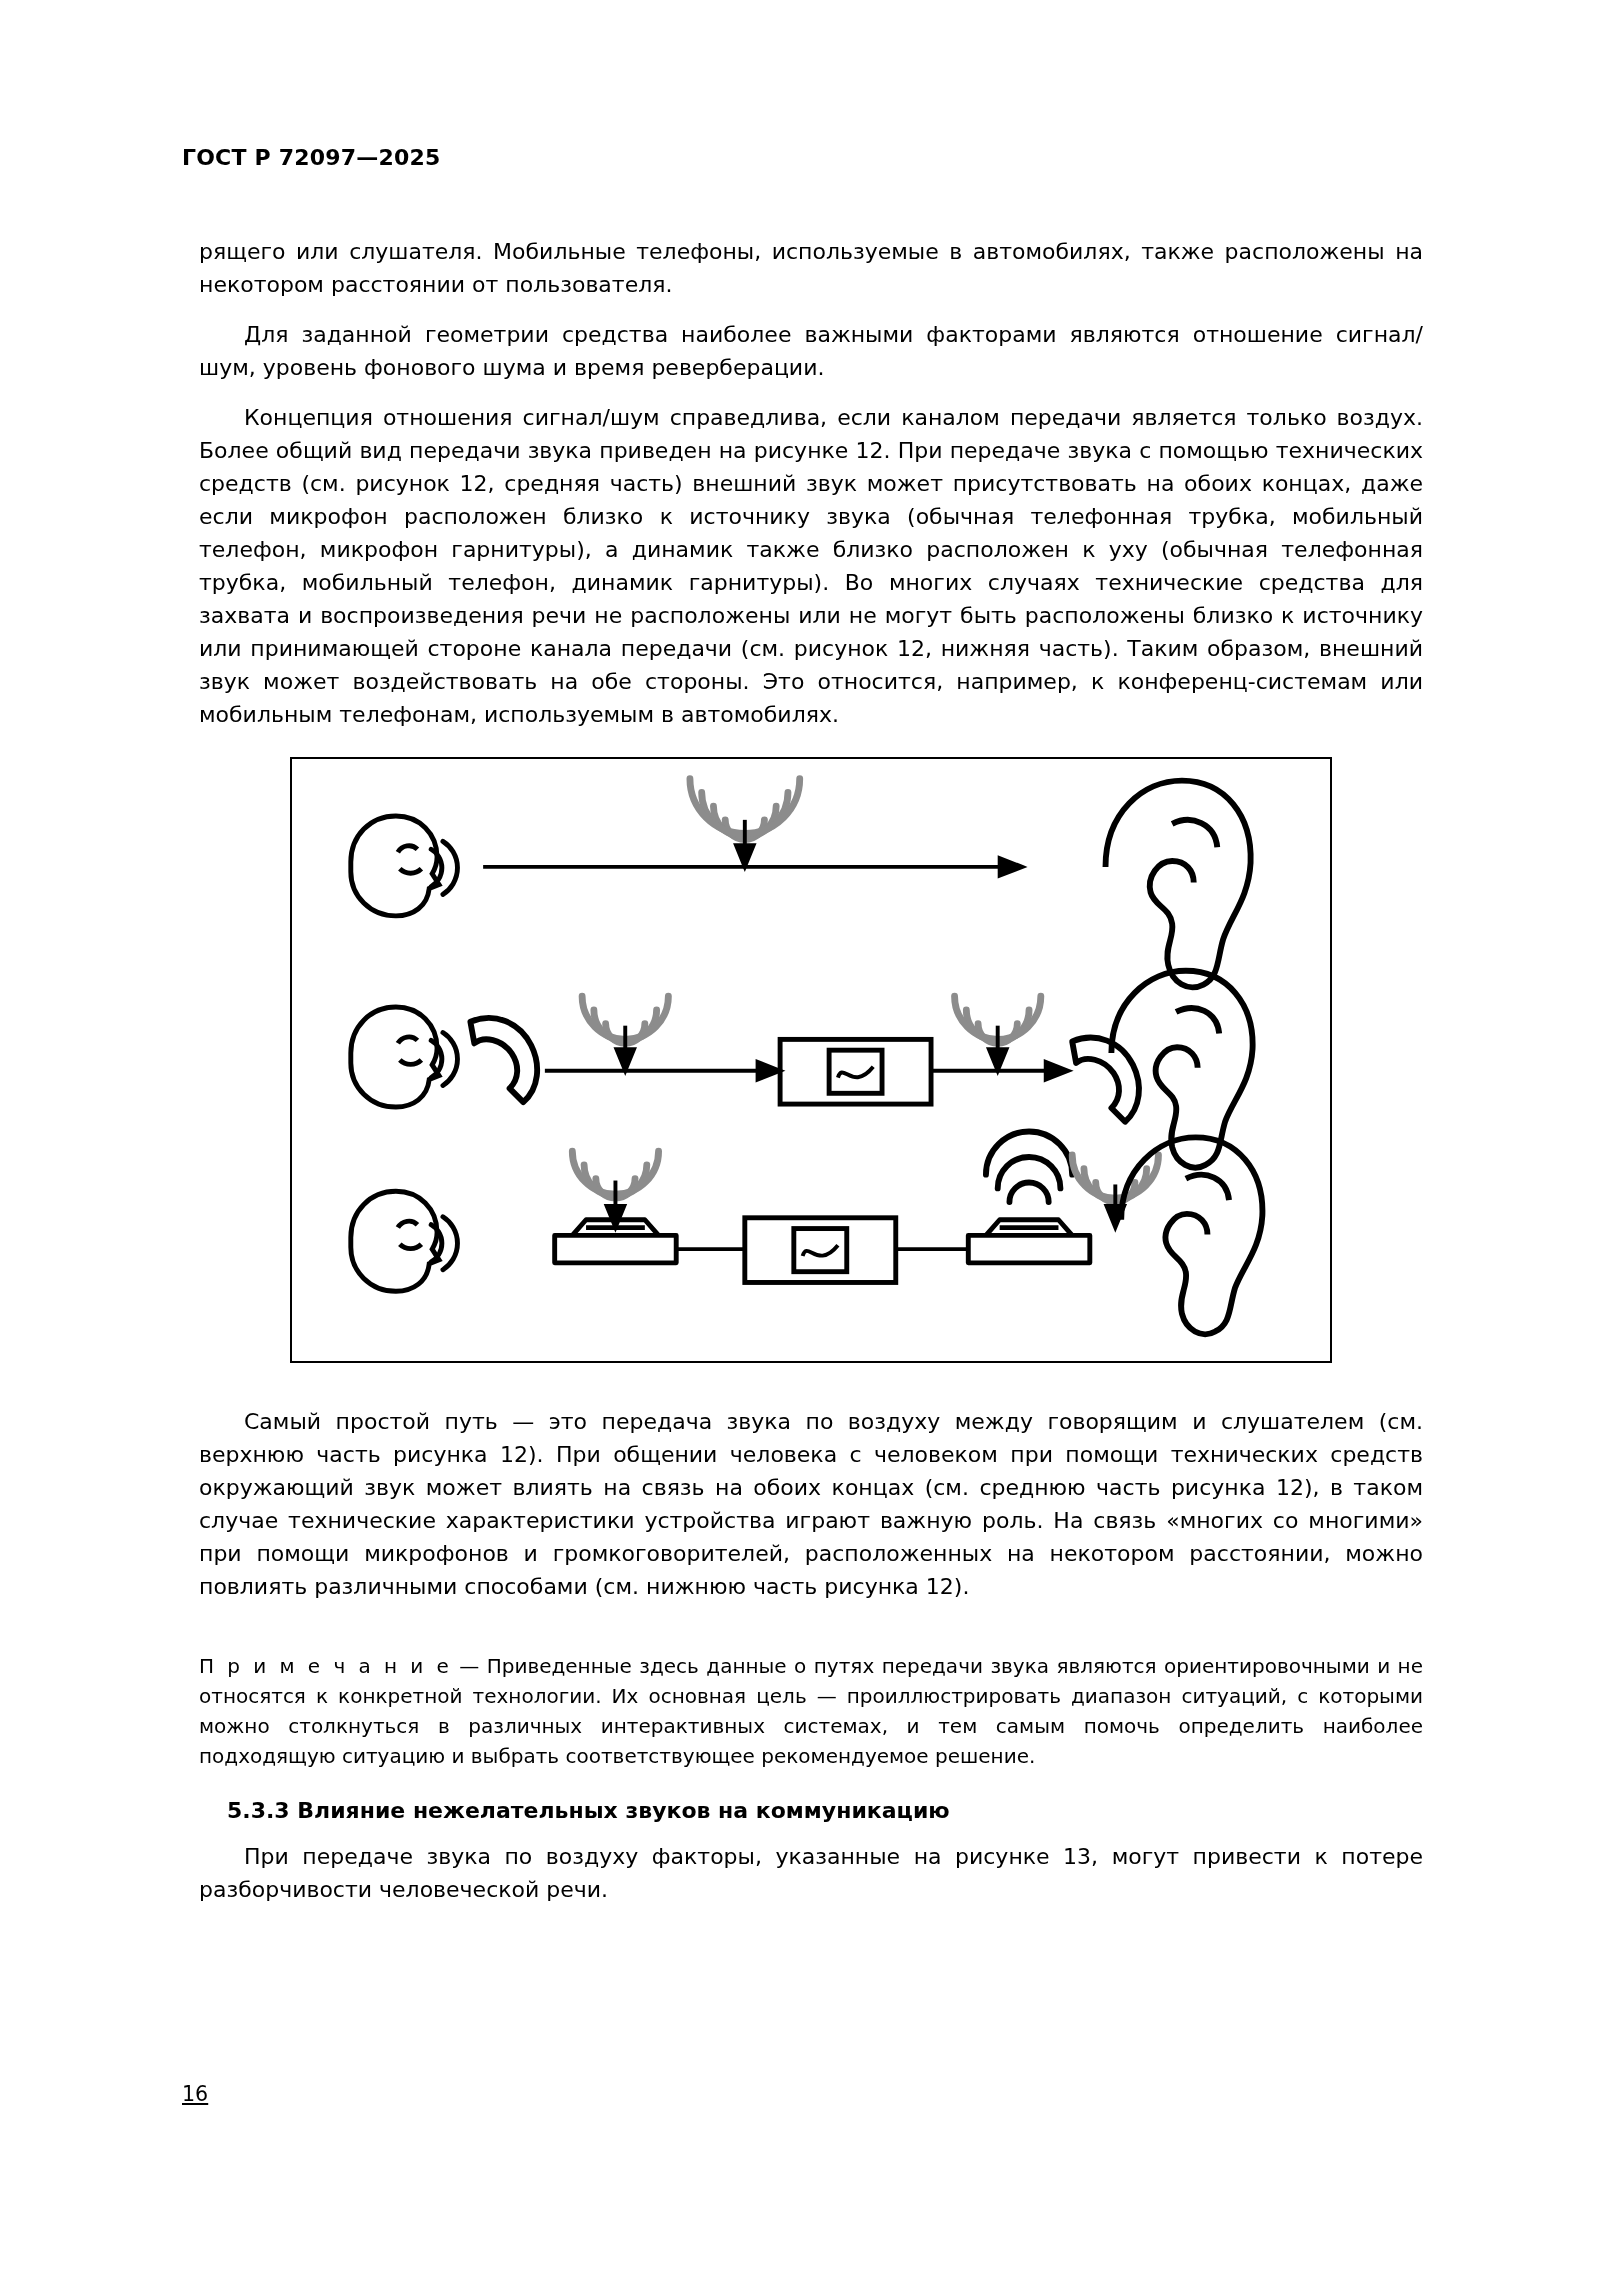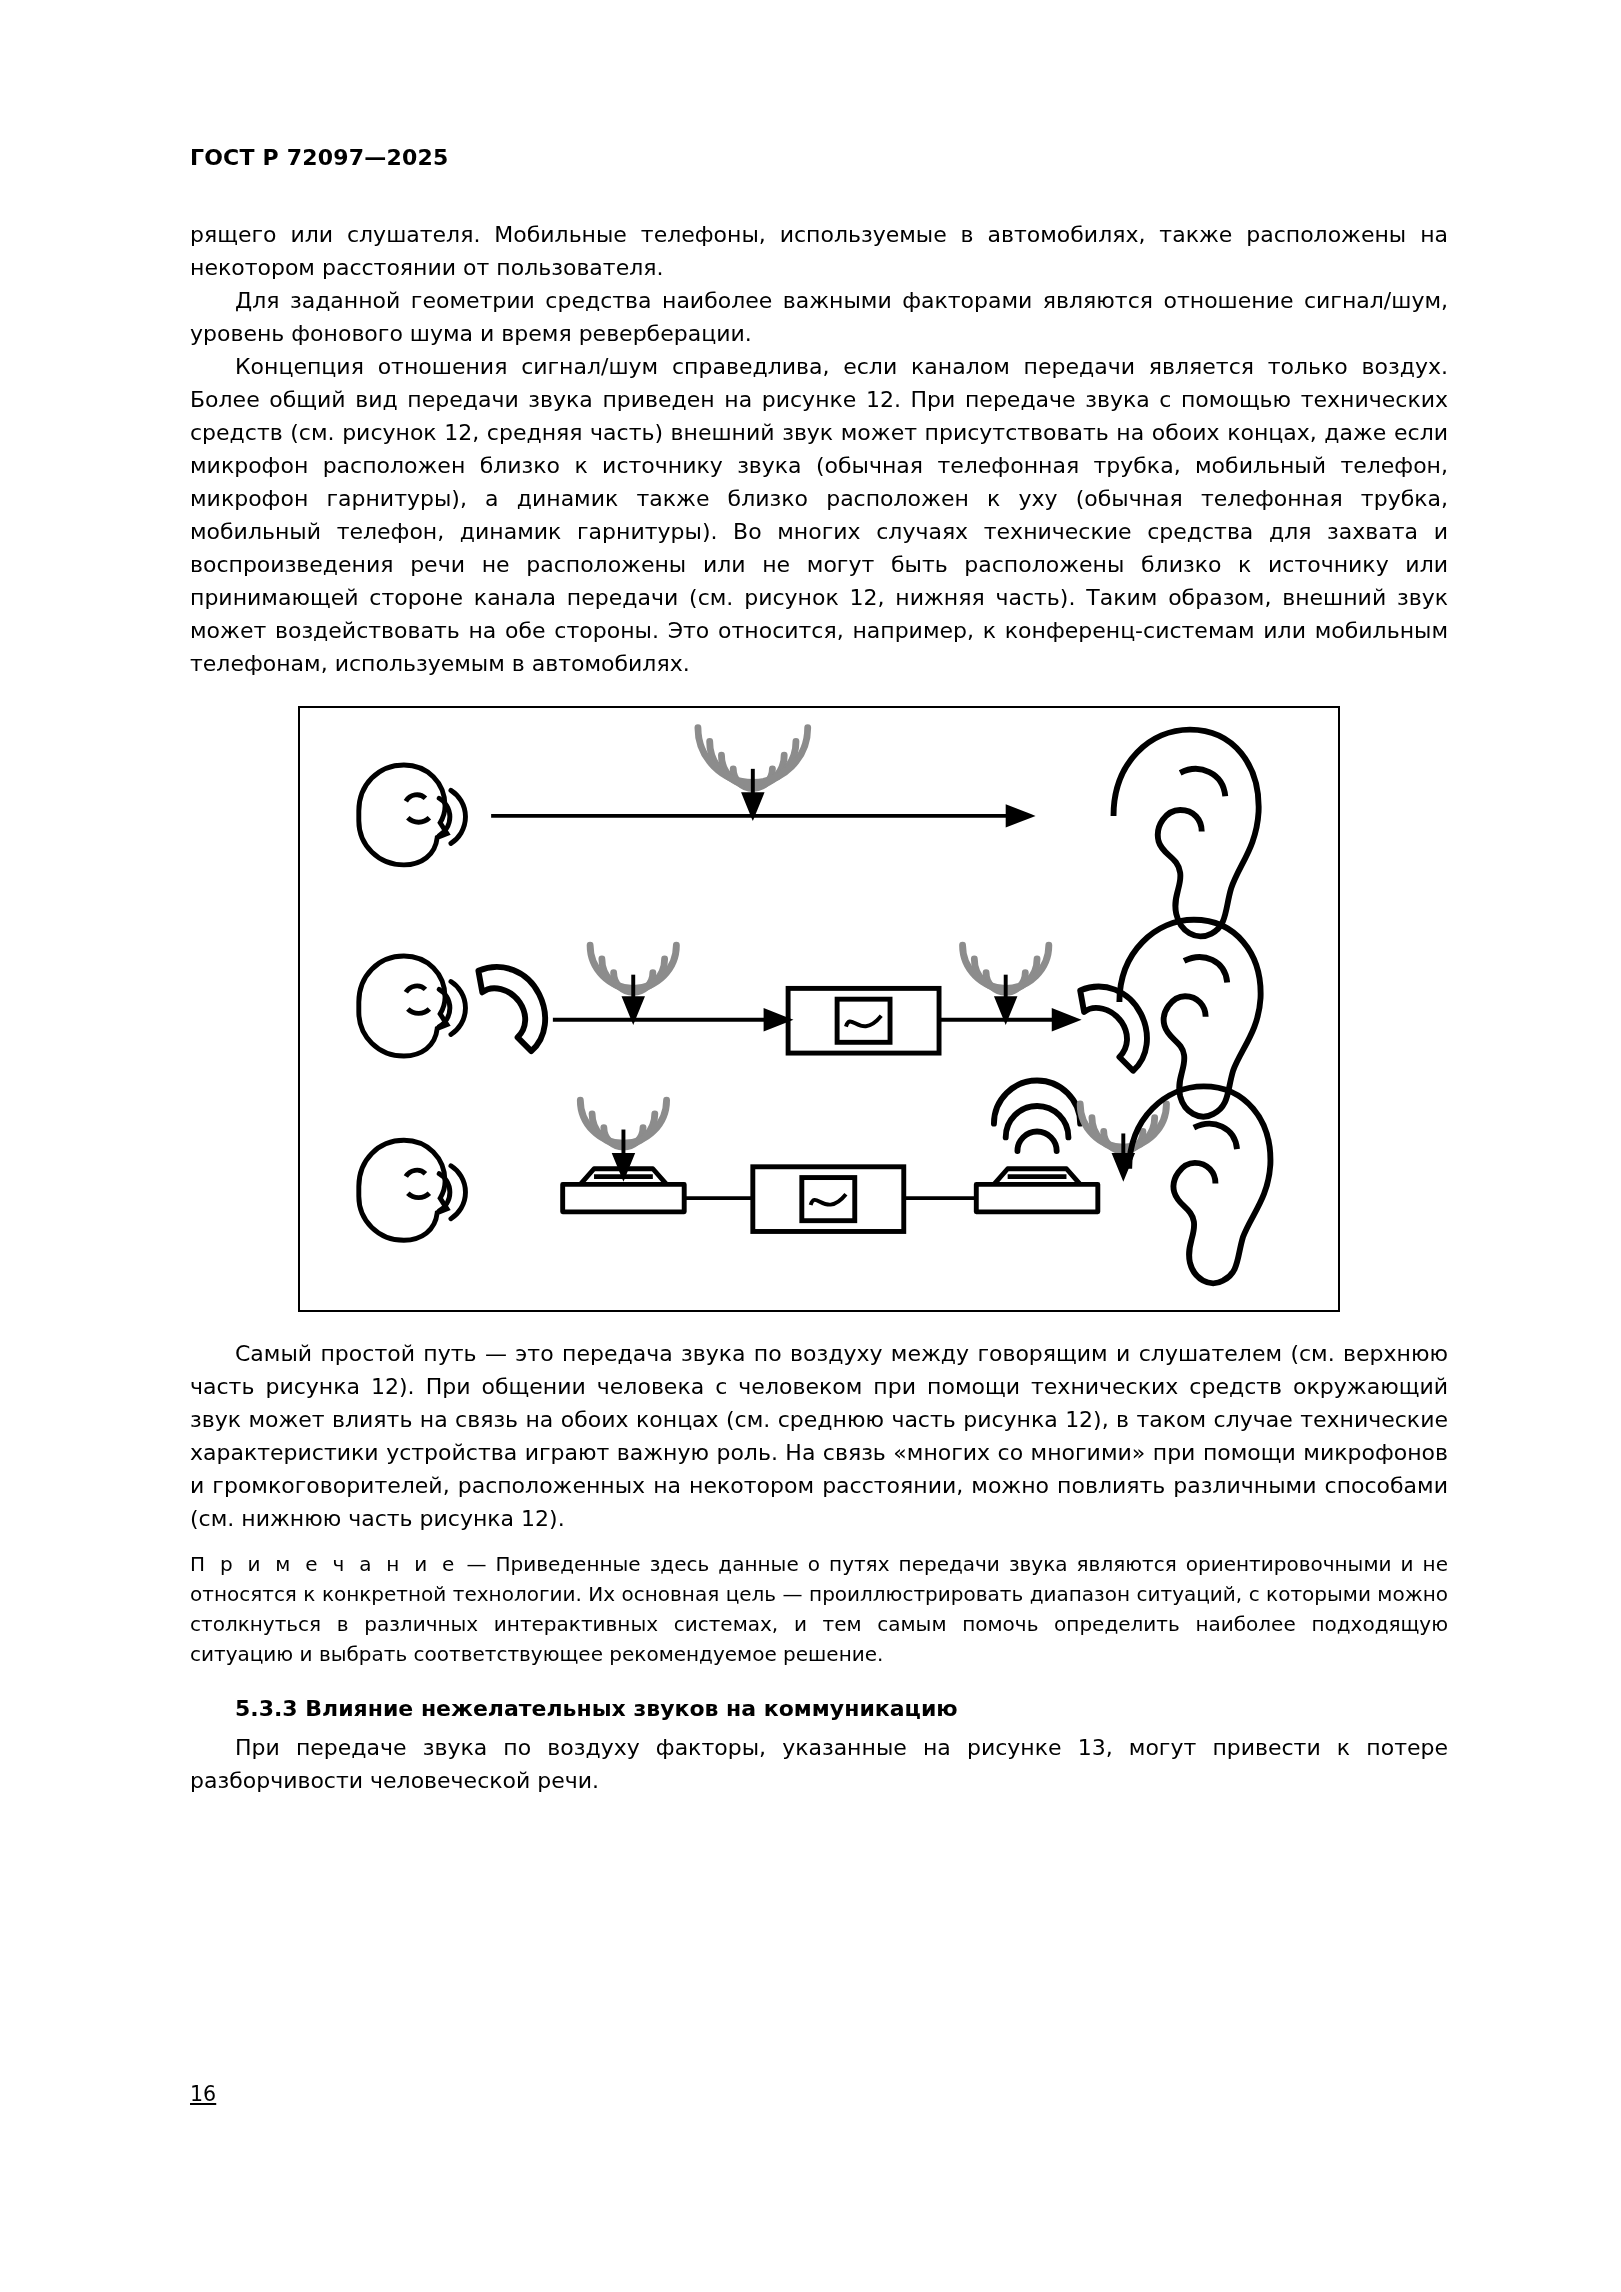--- a/index.html
+++ b/index.html
@@ -10,40 +10,40 @@
   body {
     width: 1621px;
     height: 2293px;
     font-family: "DejaVu Sans", sans-serif;
     color: #000000;
     position: relative;
     overflow: hidden;
   }
   .page {
     position: absolute;
-    left: 8px; top: 0;
+    left: 0; top: 0;
     width: 1596px;
     height: 2293px;
   }
   .header {
     position: absolute;
     left: 182px;
     top: 145px;
     font-size: 22px;
     font-weight: bold;
     letter-spacing: 0.2px;
   }
   .content {
     position: absolute;
     left: 182px;
     top: 218px;
     width: 1258px;
   }
   p {
-    margin: 0;
+    margin: 17px;
     font-size: 22px;
     line-height: 33px;
     text-align: justify;
     text-justify: inter-word;
   }
   p.ind {
     text-indent: 45px;
   }
   .fig-wrap {
     margin-top: 25.5px;

